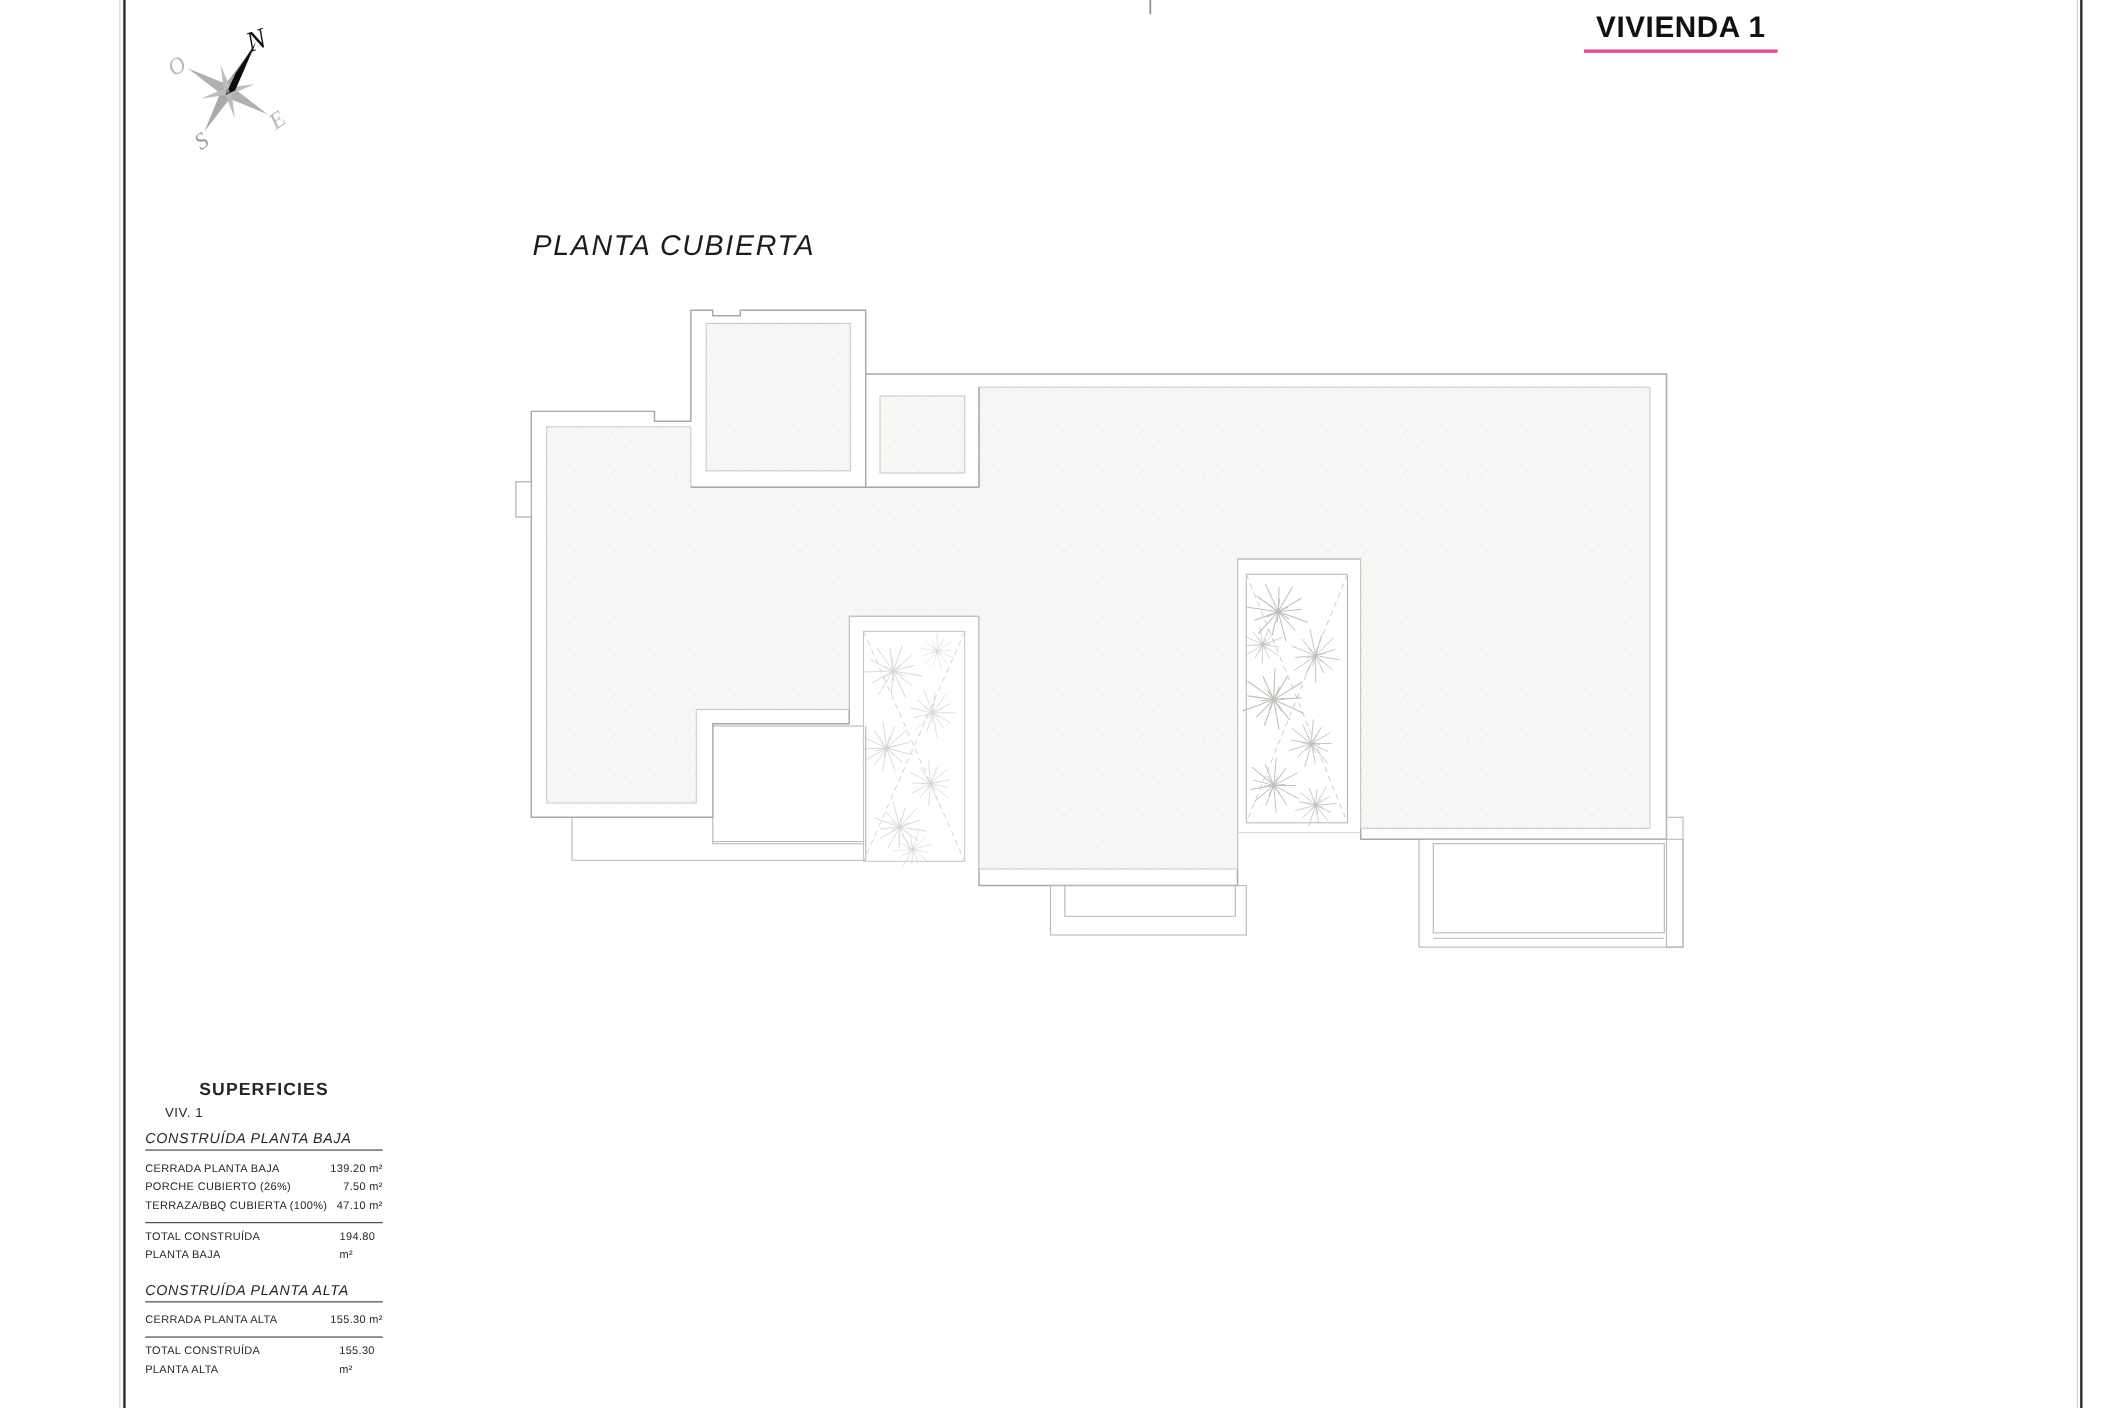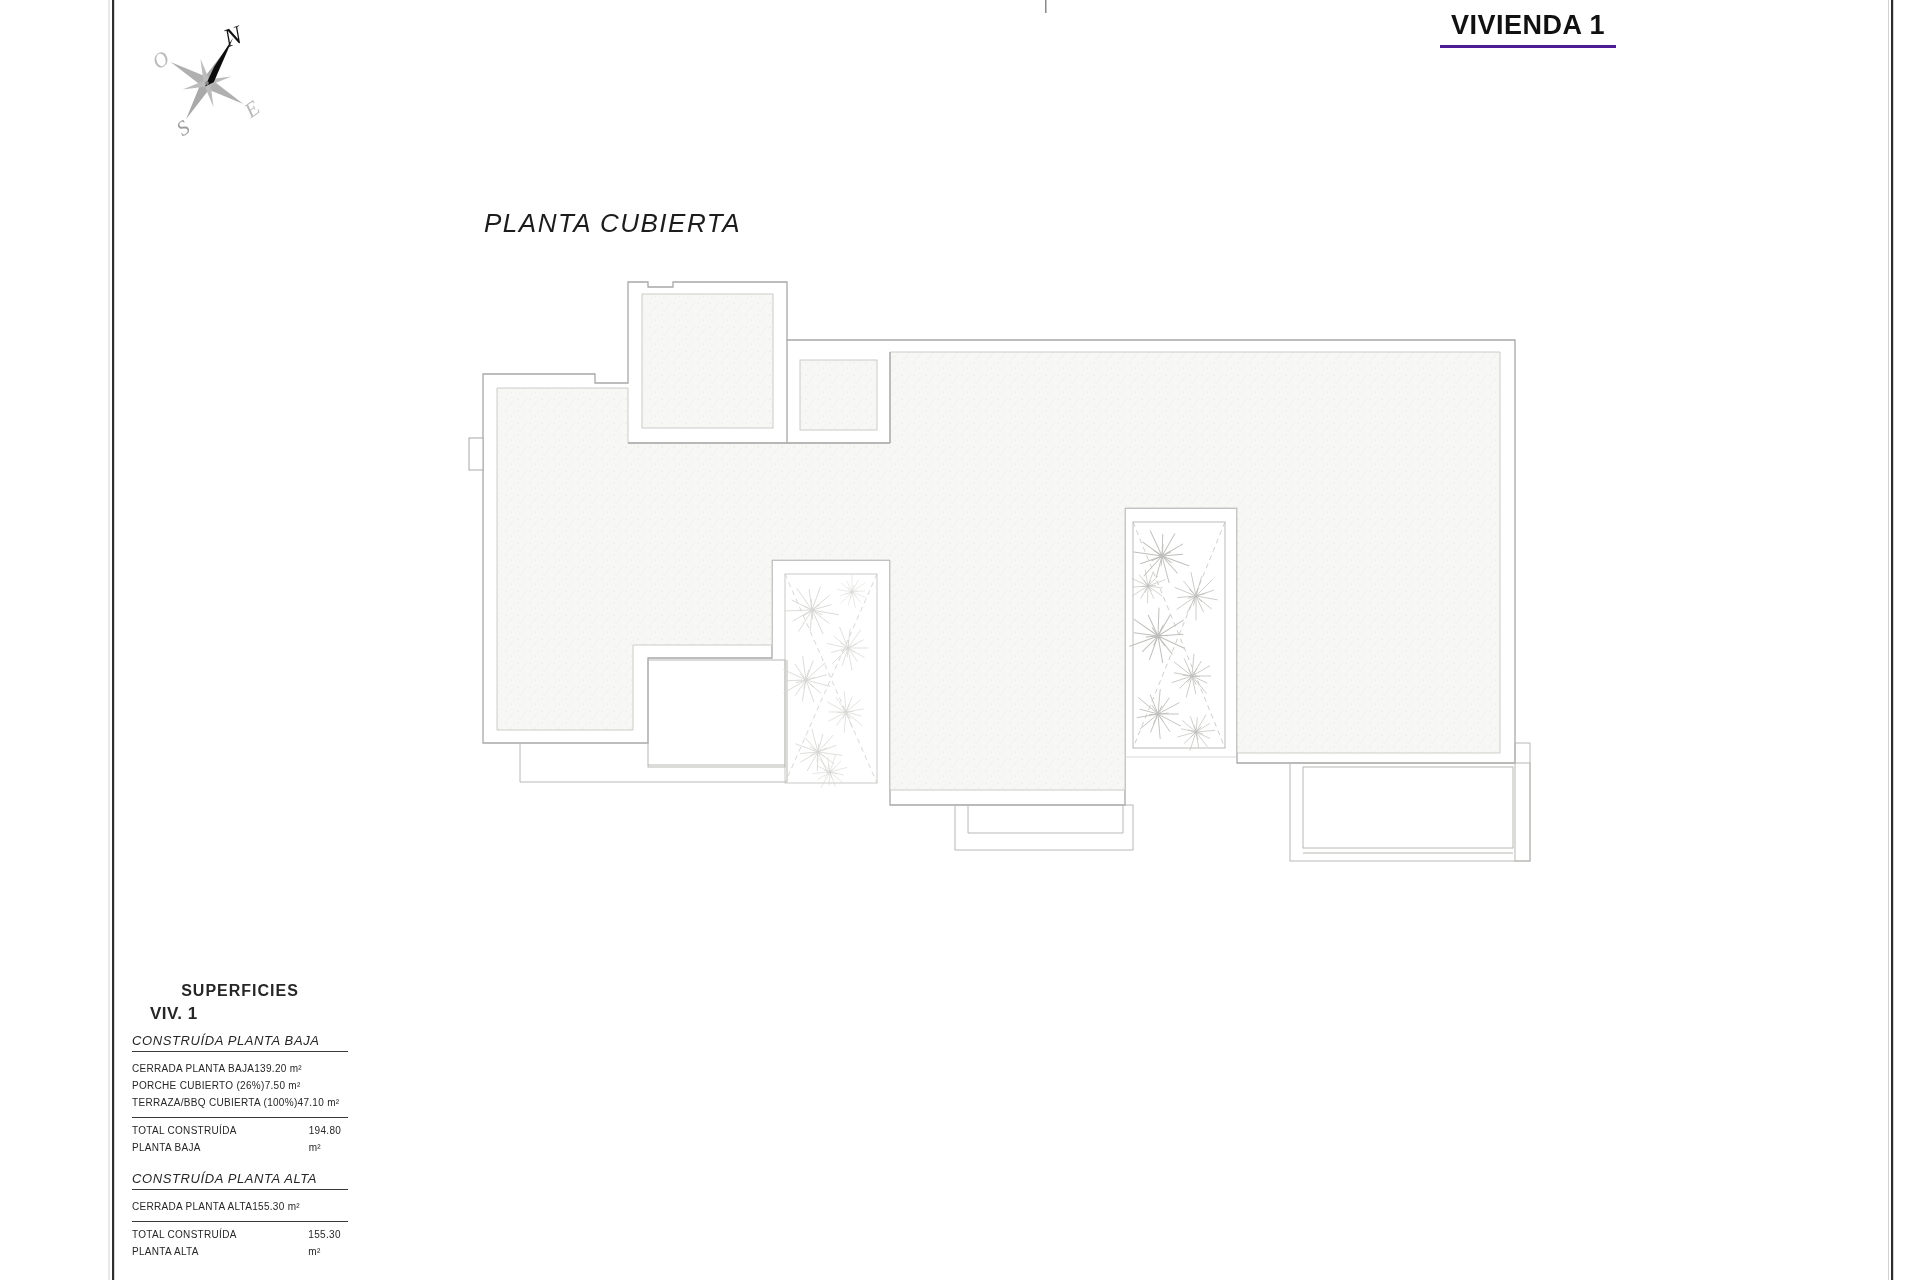--- a/index.html
+++ b/index.html
@@ -2,32 +2,32 @@
 <html><head>
 <meta charset="utf-8">
 <style>
   html,body{margin:0;padding:0;background:#fff;}
   #page{position:relative;width:1920px;height:1280px;background:#fff;overflow:hidden;
         font-family:"Liberation Sans",sans-serif;color:#111;}
   svg{position:absolute;left:0;top:0;}
 
   .drawing-title{position:absolute;left:1440px;top:10px;width:176px;text-align:center;
      font-size:27px;font-weight:bold;letter-spacing:.5px;color:#111;
-     border-bottom:3px solid #4c1d95;padding-bottom:4px;}
+     border-bottom:3px solid #ec4899;padding-bottom:4px;}
   .plan-title{position:absolute;left:484px;top:208px;font-size:26px;font-style:italic;
      letter-spacing:1.5px;color:#1c1c1c;}
 
   
   .sup{position:absolute;left:132px;top:982px;width:216px;color:#262626;}
   .sup .heading{text-align:center;font-weight:bold;font-size:16px;letter-spacing:1px;}
-  .sup .subheading{margin:4px 0 0 18px;font-weight:bold;font-size:17px;letter-spacing:.5px;}
+  .sup .subheading{margin:4px 0 0 18px;font-weight:normal;font-size:12px;letter-spacing:.5px;}
   .sup .sec-title{margin-top:9px;font-style:italic;font-size:13px;letter-spacing:.6px;}
   .sup .rule{border:0;border-top:1.6px solid #3a3a3a;margin:3px 0 0 0;}
   .sup .rows{margin-top:8px;}
-  .sup .row{display:flex;justify-content:flex-start;font-size:10px;line-height:17px;
+  .sup .row{display:flex;justify-content:space-between;font-size:10px;line-height:17px;
      letter-spacing:.3px;}
   .sup .row .val{text-align:right;}
   .sup .total-row{display:flex;justify-content:space-between;font-size:10px;line-height:17px;
      letter-spacing:.3px;margin-top:4px;gap:32px;}
   .sup .gap1{margin-top:6px;}
   .sup .sec2{margin-top:15px;}
 </style>
 </head>
 <body>
 

